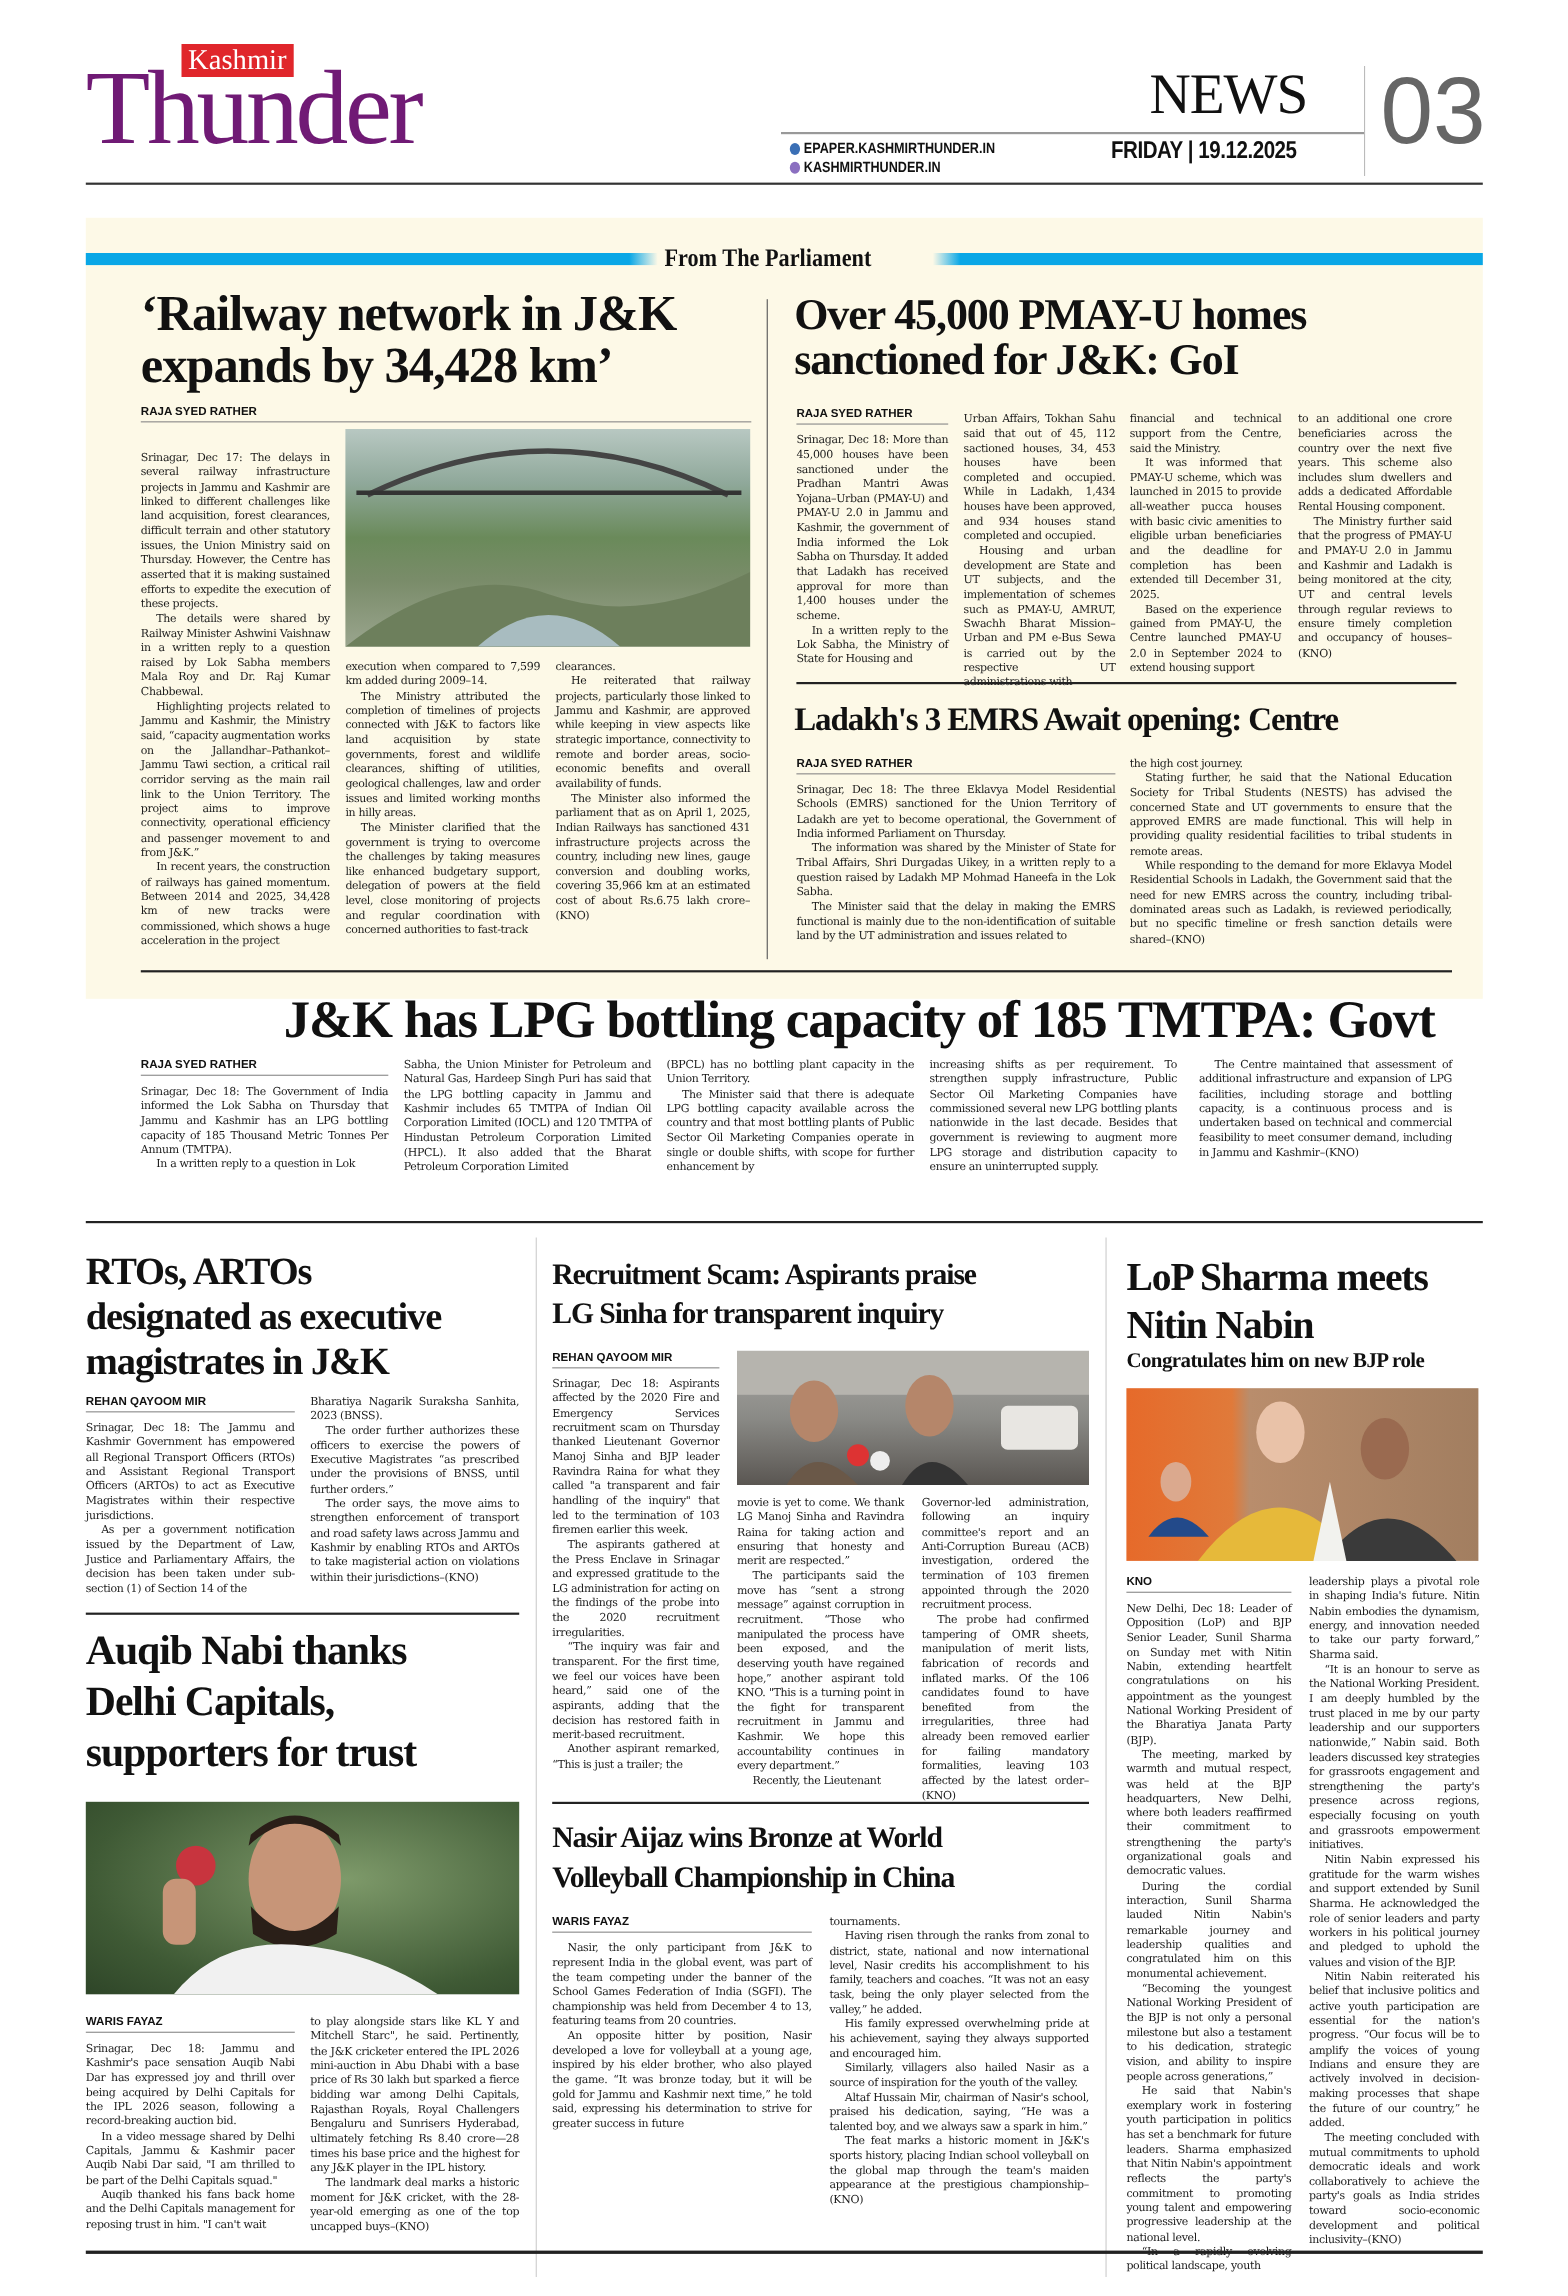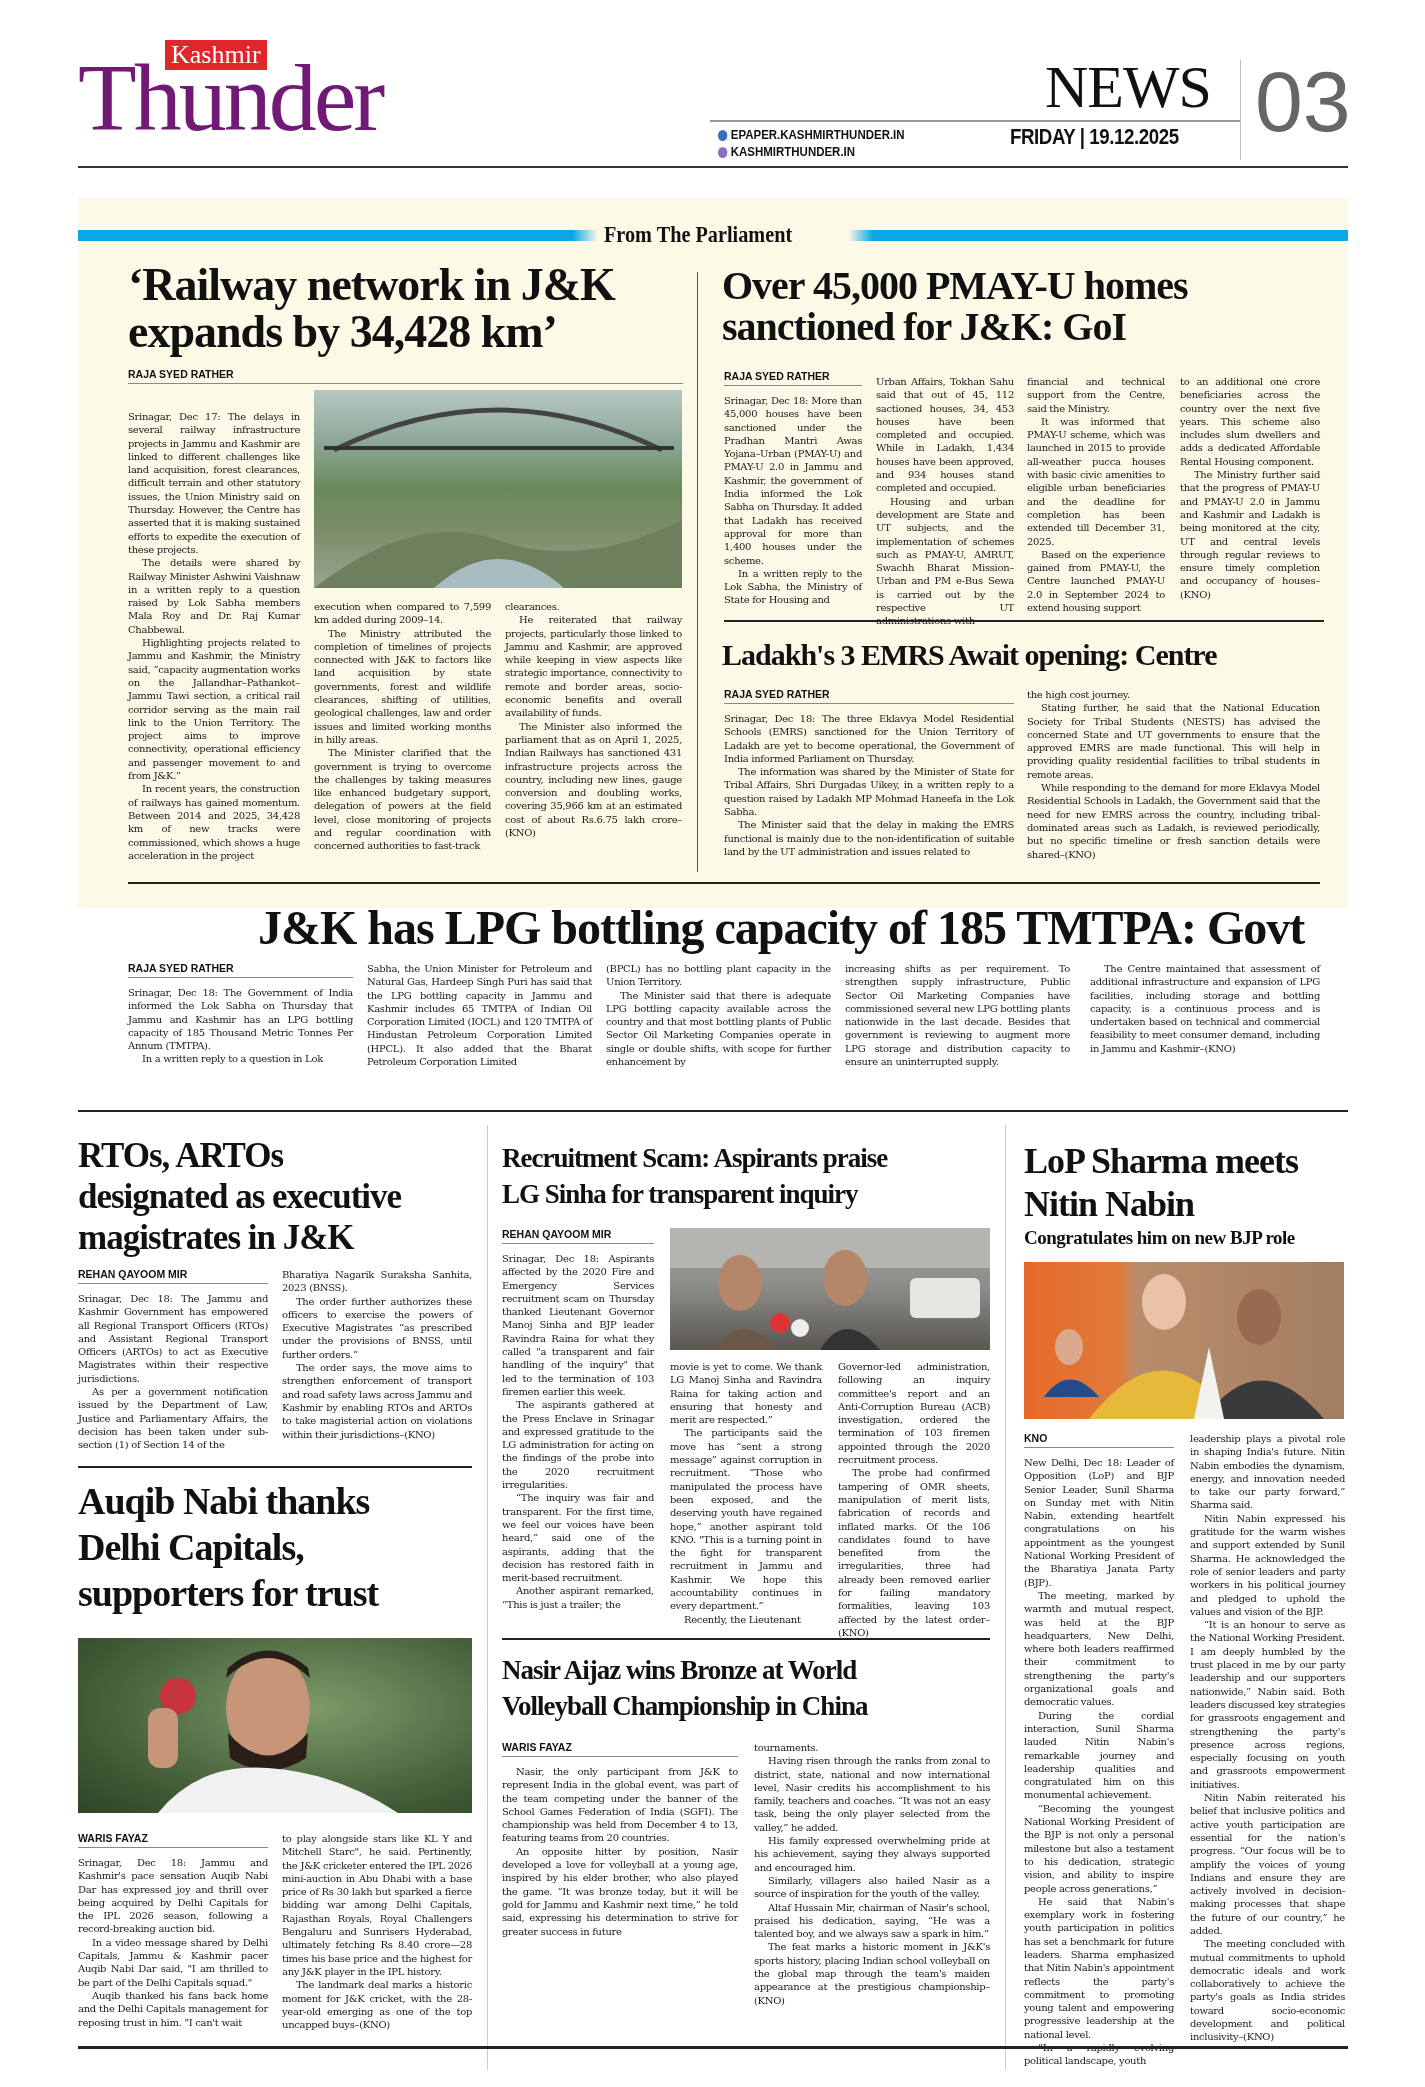--- a/index.html
+++ b/index.html
@@ -1,20 +1,20 @@
 <!DOCTYPE html>
 <html><head>
 <meta charset="utf-8">
 <style>
 *{box-sizing:border-box;margin:0;padding:0}
 body{width:1425px;height:2087px;background:#fff;font-family:"DejaVu Serif",serif;color:#111;position:relative;overflow:hidden}
 .abs{position:absolute}
 .masthead-thunder{left:78px;top:50px;font-family:"Liberation Serif",serif;font-size:96px;line-height:96px;letter-spacing:-3px;color:#701a75}
 .masthead-kashmir{left:165px;top:40px;background:#e0262b;color:#fff;font-family:"Liberation Serif",serif;font-size:26px;line-height:30px;padding:0 6px}
-.news-word{left:1045px;top:55px;font-family:"Liberation Serif",serif;font-size:60px;line-height:64px;letter-spacing:-1px}
+.news-word{left:1045px;top:55px;font-family:"Liberation Serif",serif;font-size:52px;line-height:64px;letter-spacing:-1px}
 .page-num{left:1255px;top:58px;font-family:"Liberation Sans",sans-serif;font-size:86px;line-height:86px;color:#666;font-weight:300}
 .vdiv{left:1240px;top:60px;width:1px;height:100px;background:#bbb}
 .hr-thin{left:710px;top:120px;width:530px;height:2px;background:#999}
 .date{left:1010px;top:124px;font-family:"Liberation Sans",sans-serif;font-size:22px;font-weight:bold;letter-spacing:-0.5px;transform:scaleX(.85);transform-origin:left}
 .web{left:718px;font-family:"Liberation Sans",sans-serif;font-size:13.5px;font-weight:bold;transform:scaleX(.85);transform-origin:left}
 .web .ic{display:inline-block;width:11px;height:11px;border-radius:50%;vertical-align:middle;margin-right:4px}
 .top-rule{left:78px;top:166px;width:1270px;height:2px;background:#333}
 .parl{left:78px;top:198px;width:1270px;height:710px;background:#fdf9e7}
 .bluebar{top:230px;height:11px;background:linear-gradient(to right,#0aa7e6 95%,#fdf9e7)}
 .bluebar.r{background:linear-gradient(to left,#0aa7e6 95%,#fdf9e7)}
@@ -258,19 +258,19 @@
 <div class="col body" style="left:1024px;top:1456px;width:150px">
   <p class="first">New Delhi, Dec 18: Leader of Opposition (LoP) and BJP Senior Leader, Sunil Sharma on Sunday met with Nitin Nabin, extending heartfelt congratulations on his appointment as the youngest National Working President of the Bharatiya Janata Party (BJP).</p>
   <p>The meeting, marked by warmth and mutual respect, was held at the BJP headquarters, New Delhi, where both leaders reaffirmed their commitment to strengthening the party's organizational goals and democratic values.</p>
   <p>During the cordial interaction, Sunil Sharma lauded Nitin Nabin's remarkable journey and leadership qualities and congratulated him on this monumental achievement.</p>
   <p>“Becoming the youngest National Working President of the BJP is not only a personal milestone but also a testament to his dedication, strategic vision, and ability to inspire people across generations,”</p>
   <p>He said that Nabin's exemplary work in fostering youth participation in politics has set a benchmark for future leaders. Sharma emphasized that Nitin Nabin's appointment reflects the party's commitment to promoting young talent and empowering progressive leadership at the national level.</p>
   <p>“In a rapidly evolving political landscape, youth</p>
 </div>
 <div class="col body" style="left:1190px;top:1432px;width:155px">
   <p class="first">leadership plays a pivotal role in shaping India's future. Nitin Nabin embodies the dynamism, energy, and innovation needed to take our party forward,” Sharma said.</p>
+  <p>“It is an honour to serve as the National Working President. I am deeply humbled by the trust placed in me by our party leadership and our supporters nationwide,” Nabin said. Both leaders discussed key strategies for grassroots engagement and strengthening the party's presence across regions, especially focusing on youth and grassroots empowerment initiatives.</p>
   <p>Nitin Nabin expressed his gratitude for the warm wishes and support extended by Sunil Sharma. He acknowledged the role of senior leaders and party workers in his political journey and pledged to uphold the values and vision of the BJP.</p>
-  <p>“It is an honour to serve as the National Working President. I am deeply humbled by the trust placed in me by our party leadership and our supporters nationwide,” Nabin said. Both leaders discussed key strategies for grassroots engagement and strengthening the party's presence across regions, especially focusing on youth and grassroots empowerment initiatives.</p>
   <p>Nitin Nabin reiterated his belief that inclusive politics and active youth participation are essential for the nation's progress. “Our focus will be to amplify the voices of young Indians and ensure they are actively involved in decision-making processes that shape the future of our country,” he added.</p>
   <p>The meeting concluded with mutual commitments to uphold democratic ideals and work collaboratively to achieve the party's goals as India strides toward socio-economic development and political inclusivity–(KNO)</p>
 </div>
 
 <div class="hrule" style="left:78px;top:2046px;width:1270px;height:3px"></div>
 
 </body></html>

